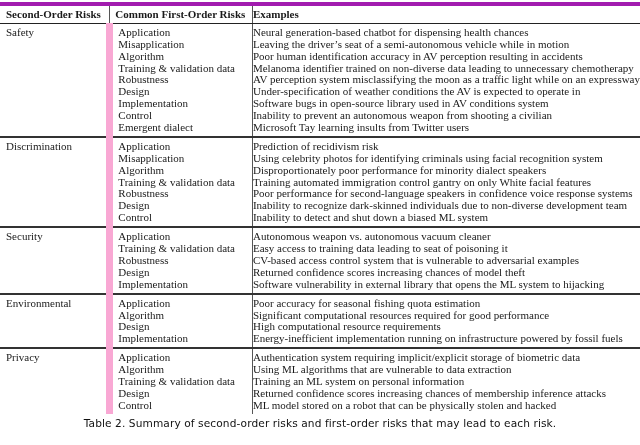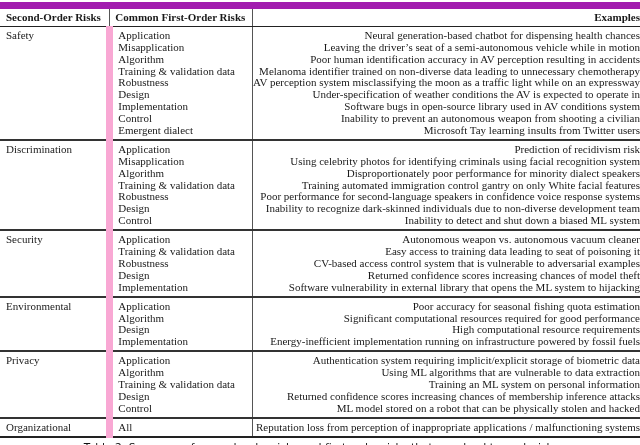--- a/index.html
+++ b/index.html
@@ -12,35 +12,35 @@
   table.risk {
     width: 640px;
     border-collapse: collapse;
     font-size: 11px;
     line-height: 11.9px;
   }
   table.risk th {
     font-weight: bold;
     font-size: 11px;
     padding: 3px 0 2px 0;
-    border-top: 7px solid #a21caf;
+    border-top: 4px solid #a21caf;
     border-bottom: 1px solid #222;
     white-space: nowrap;
   }
   table.risk td {
     vertical-align: top;
     padding: 3px 0 2px 0;
     white-space: nowrap;
   }
   table.risk tr.group td { border-top: 2px solid #333; }
   table.risk tr.group.first td { border-top: none; margin-top: 48px; }
   table.risk tr.last td { border-bottom: 2px solid #222; }
   .c1 { width: 106px; padding-left: 6px !important; text-align: left; }
   .c2 { width: 138px; padding-left: 5px !important; text-align: left; border-left: 7px solid #f9a8d4; }
-  .c3 { text-align: right; border-left: 1px solid #555; }
+  .c3 { text-align: left; border-left: 1px solid #555; }
   th.c2, th.c3 { border-left: 1px solid #555; }
   .line { display: block; height: 11.9px; }
   .caption {
     font-family: "DejaVu Sans", "Liberation Sans", sans-serif;
     font-size: 10.6px;
     text-align: center;
     margin-top: 3px;
     color: #111;
     letter-spacing: 0.1px;
   }
@@ -156,27 +156,16 @@
             <span class="line">Control</span>
           </td>
           <td class="c3">
             <span class="line">Authentication system requiring implicit/explicit storage of biometric data</span>
             <span class="line">Using ML algorithms that are vulnerable to data extraction</span>
             <span class="line">Training an ML system on personal information</span>
             <span class="line">Returned confidence scores increasing chances of membership inference attacks</span>
             <span class="line">ML model stored on a robot that can be physically stolen and hacked</span>
           </td>
         </tr>
-        <tr class="group last">
-          <td class="c1">
-            <span class="line">Organizational</span>
-          </td>
-          <td class="c2">
-            <span class="line">All</span>
-          </td>
-          <td class="c3">
-            <span class="line">Reputation loss from perception of inappropriate applications / malfunctioning systems</span>
-          </td>
-        </tr>
       </tbody>
   </table>
   <div class="caption">Table 2.  Summary of second-order risks and first-order risks that may lead to each risk.</div>
 </div>
 
 </body></html>

